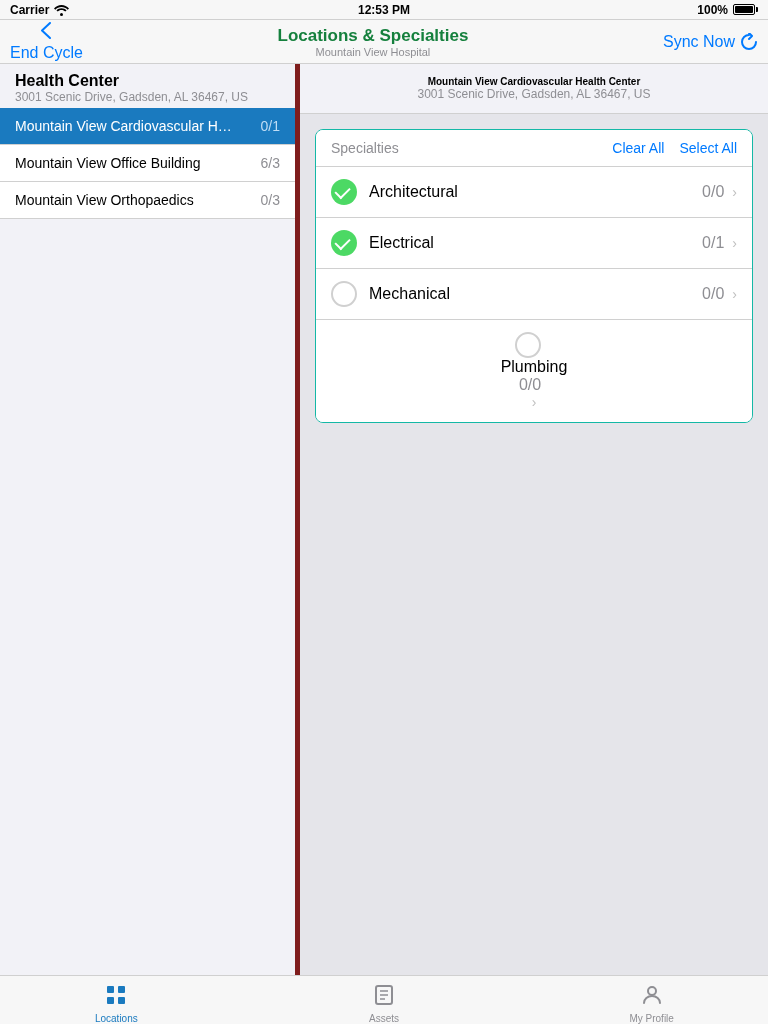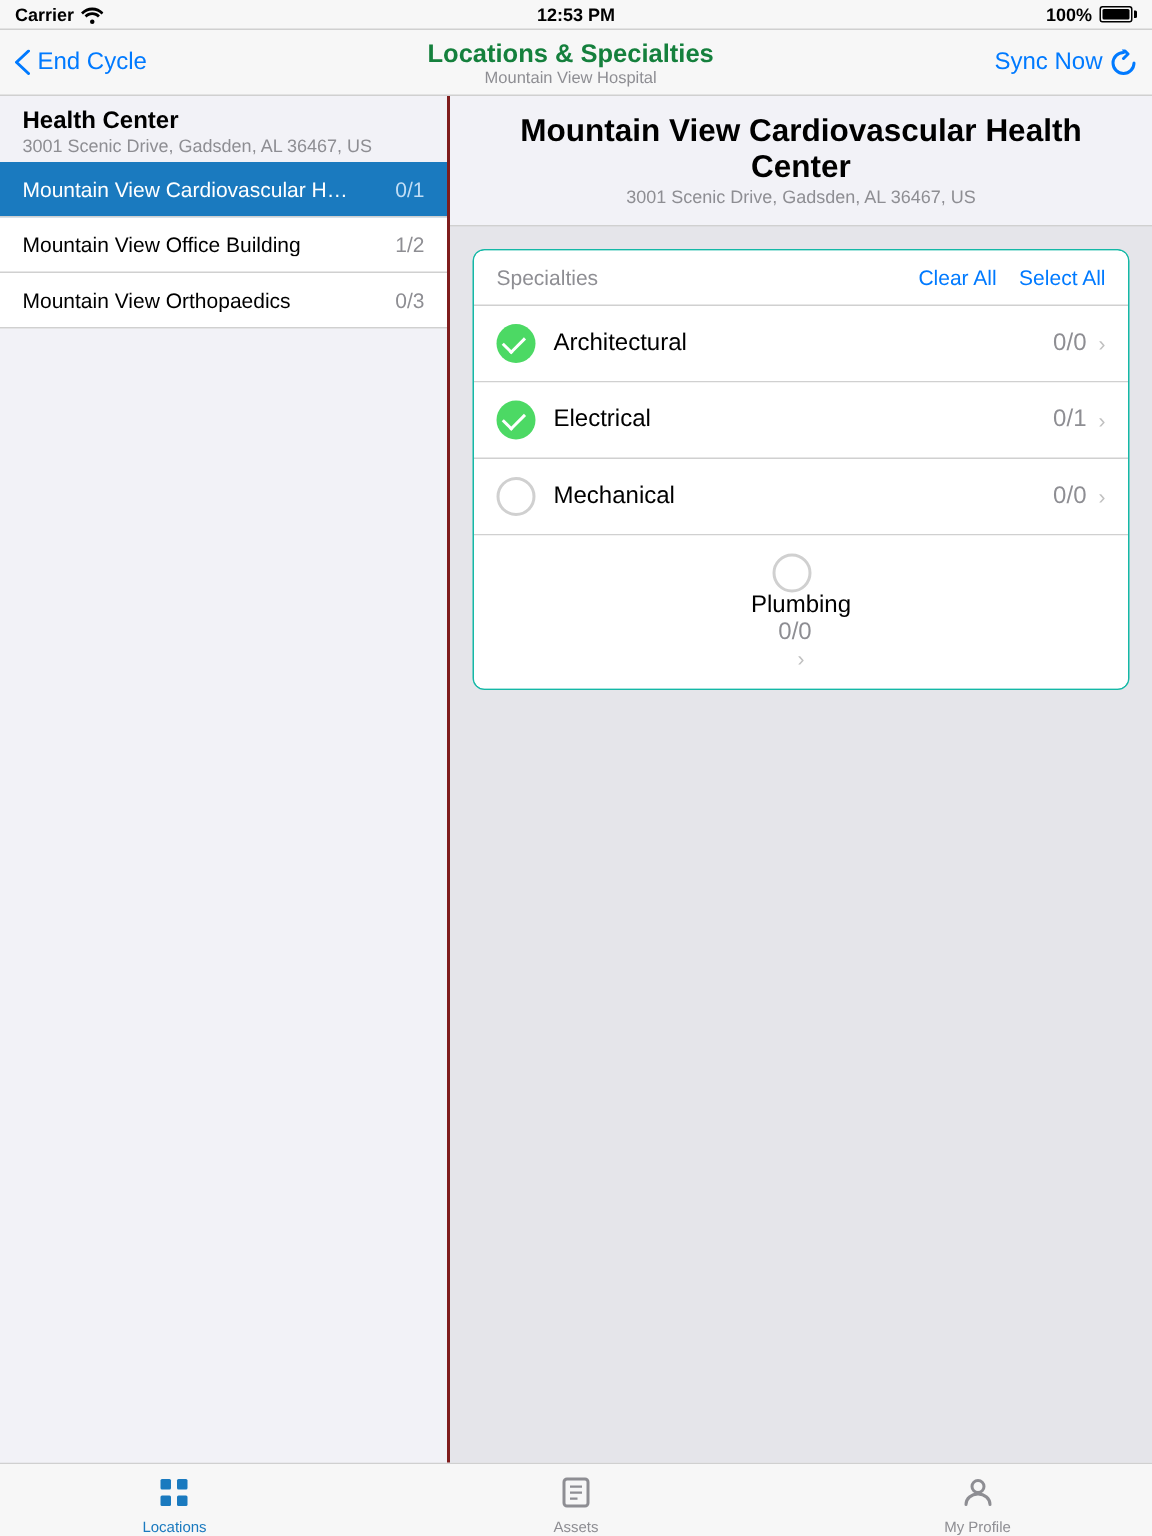--- a/index.html
+++ b/index.html
@@ -32,37 +32,37 @@
     
     .nav-bar {
       height: 44px;
       background: #f7f7f7;
       border-bottom: 1px solid #d0d0d0;
       display: flex;
       align-items: center;
       justify-content: space-between;
       padding: 0 10px;
     }
-    .nav-bar-left { display: flex; align-items: center; gap: 5px; color: #007aff; font-size: 16px; }
+    .nav-bar-left { display: flex; align-items: center; gap: 5px; color: #007aff; font-size: 16px; flex-direction: column; }
     .nav-bar-title { text-align: center; }
     .nav-bar-title .title { font-size: 17px; font-weight: 600; color: #15803d; }
     .nav-bar-title .subtitle { font-size: 11px; color: #8e8e93; }
     .nav-bar-right { color: #007aff; font-size: 16px; display: flex; align-items: center; gap: 5px; }
 
     
     .main-content {
       display: flex;
       height: calc(1024px - 20px - 44px - 49px);
     }
 
     
     .sidebar {
       width: 300px;
       background: #f2f2f7;
-      border-right: 2px solid #7f1d1d;
+      border-right: 5px solid #7f1d1d;
       overflow-y: auto;
     }
 
     .sidebar-section-header {
       padding: 8px 15px 4px 15px;
       background: #f2f2f7;
     }
     .sidebar-section-header .group-title {
       font-size: 16px;
       font-weight: 700;
@@ -115,21 +115,21 @@
       flex-direction: column;
     }
 
     .right-header {
       background: #f2f2f7;
       padding: 12px 15px;
       border-bottom: 1px solid #d0d0d0;
       text-align: center;
     }
     .right-header .location-name {
-      font-size: 21px;
+      font-size: 10px;
       font-weight: 600;
       color: #000;
     }
     .right-header .location-address {
       font-size: 12px;
       color: #8e8e93;
     }
 
     .specialties-container {
       background: #fff;
@@ -324,21 +324,21 @@
       <div class="group-title">Health Center</div>
       <div class="group-address">3001 Scenic Drive, Gadsden, AL 36467, US</div>
     </div>
 
     <div class="sidebar-item active">
       <span class="item-name">Mountain View Cardiovascular Health...</span>
       <span class="item-badge">0/1</span>
     </div>
     <div class="sidebar-item">
       <span class="item-name">Mountain View Office Building</span>
-      <span class="item-badge">1/2</span>
+      <span class="item-badge">6/3</span>
     </div>
     <div class="sidebar-item">
       <span class="item-name">Mountain View Orthopaedics</span>
       <span class="item-badge">0/3</span>
     </div>
   </div>
 
   <div class="right-panel">
     <div class="right-header">
       <div class="location-name">Mountain View Cardiovascular Health Center</div>

